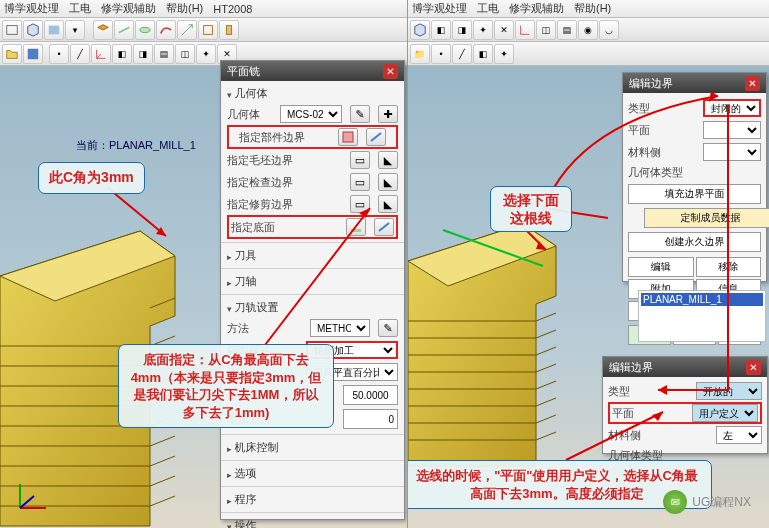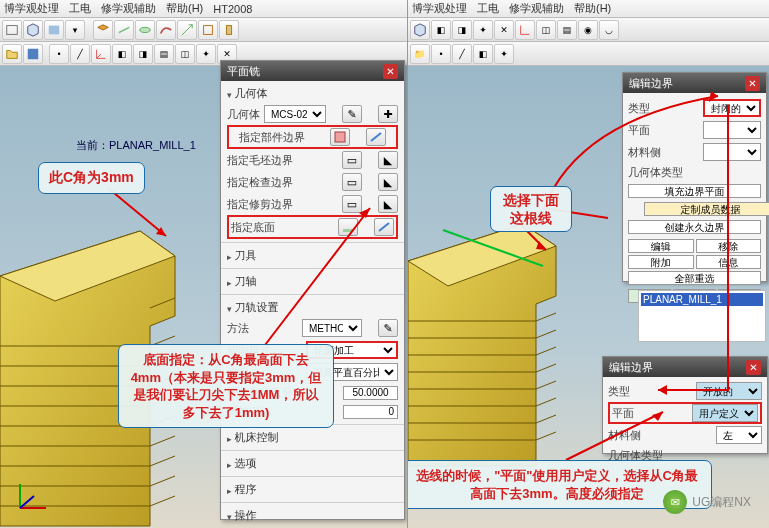--- a/index.html
+++ b/index.html
@@ -16,25 +16,25 @@
 .view3d{position:absolute;left:0;right:0;background:linear-gradient(180deg,#9bb8c8 0%,#b8ccd6 60%,#e0dacb 100%)}
 .pane.left .view3d{top:66px;bottom:0}
 .pane.right .view3d{top:66px;bottom:0}
 .panel{position:absolute;background:#f4f4f4;border:1px solid #888;box-shadow:2px 2px 4px rgba(0,0,0,.3)}
 .panel-hd{height:20px;background:linear-gradient(#6a6a6a,#3a3a3a);color:#fff;font-size:11px;display:flex;align-items:center;padding:0 6px;justify-content:space-between}
 .panel-hd .x{width:15px;height:15px;background:#c83030;color:#fff;display:flex;align-items:center;justify-content:center;border-radius:2px;font-size:10px;cursor:pointer}
 .sect{border-bottom:1px solid #d0d0d0;padding:3px 6px}
 .sect-hd{font-size:11px;color:#333;padding:2px 0;display:flex;align-items:center;gap:3px;cursor:pointer}
 .row{display:flex;align-items:center;justify-content:space-between;padding:2px 0;font-size:11px}
 .row .lbl{color:#444}
-.row .ctl{display:flex;gap:16px}
+.row .ctl{display:flex;gap:8px}
 .smbtn{width:20px;height:18px;border:1px solid #a0a0a0;background:linear-gradient(#fafafa,#e0e0e0);border-radius:2px;cursor:pointer;display:flex;align-items:center;justify-content:center}
 .smbtn svg{width:12px;height:12px}
 .sel{height:18px;border:1px solid #9a9a9a;background:#fff;font-size:10px;padding:0 2px;cursor:pointer}
-.inp{height:14px;border:1px solid #9a9a9a;background:#fff;font-size:10px;padding:0 3px}
+.inp{height:20px;border:1px solid #9a9a9a;background:#fff;font-size:10px;padding:0 3px}
 .callout{position:absolute;background:rgba(232,243,243,.95);border:1.5px solid #1a6aa8;border-radius:7px;padding:6px 10px;font-size:14px;color:#d42020;font-weight:bold;text-align:center;z-index:30}
 .callout.sm{font-size:13px}
 .arrow{position:absolute;z-index:25;pointer-events:none}
 .triadL{position:absolute;left:10px;bottom:10px;width:42px;height:42px;z-index:5}
 .part{position:absolute;z-index:4}
 .opname{position:absolute;left:76px;top:72px;background:none;font-size:11px;color:#004;z-index:6}
 .wm{position:absolute;right:18px;bottom:14px;color:#888;font-size:12px;display:flex;align-items:center;gap:5px;z-index:40}
 .wm .ico{width:24px;height:24px;border-radius:50%;background:radial-gradient(circle,#8ac94a,#4f9a2f);display:flex;align-items:center;justify-content:center;color:#fff;font-size:11px}
 .chev::before{content:"▸";font-size:9px;color:#555}
 .chevd::before{content:"▾";font-size:9px;color:#555}

